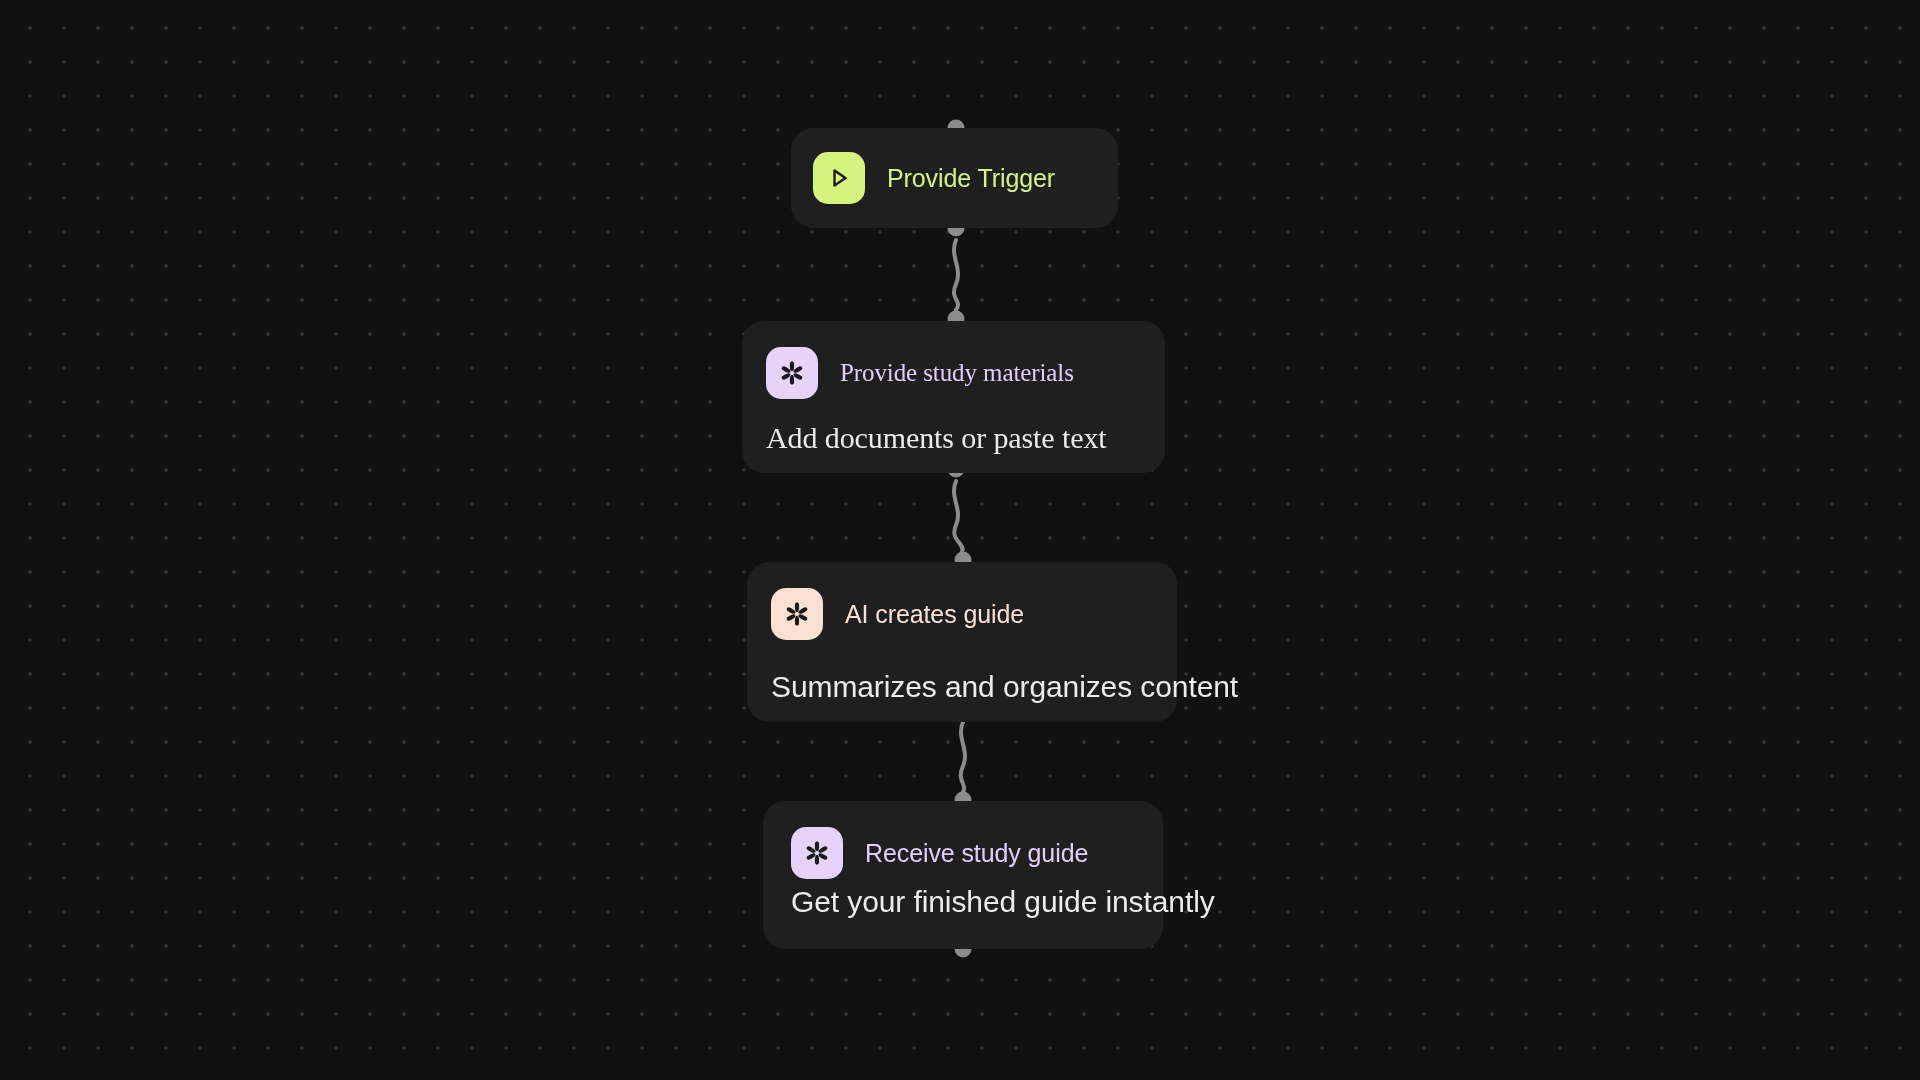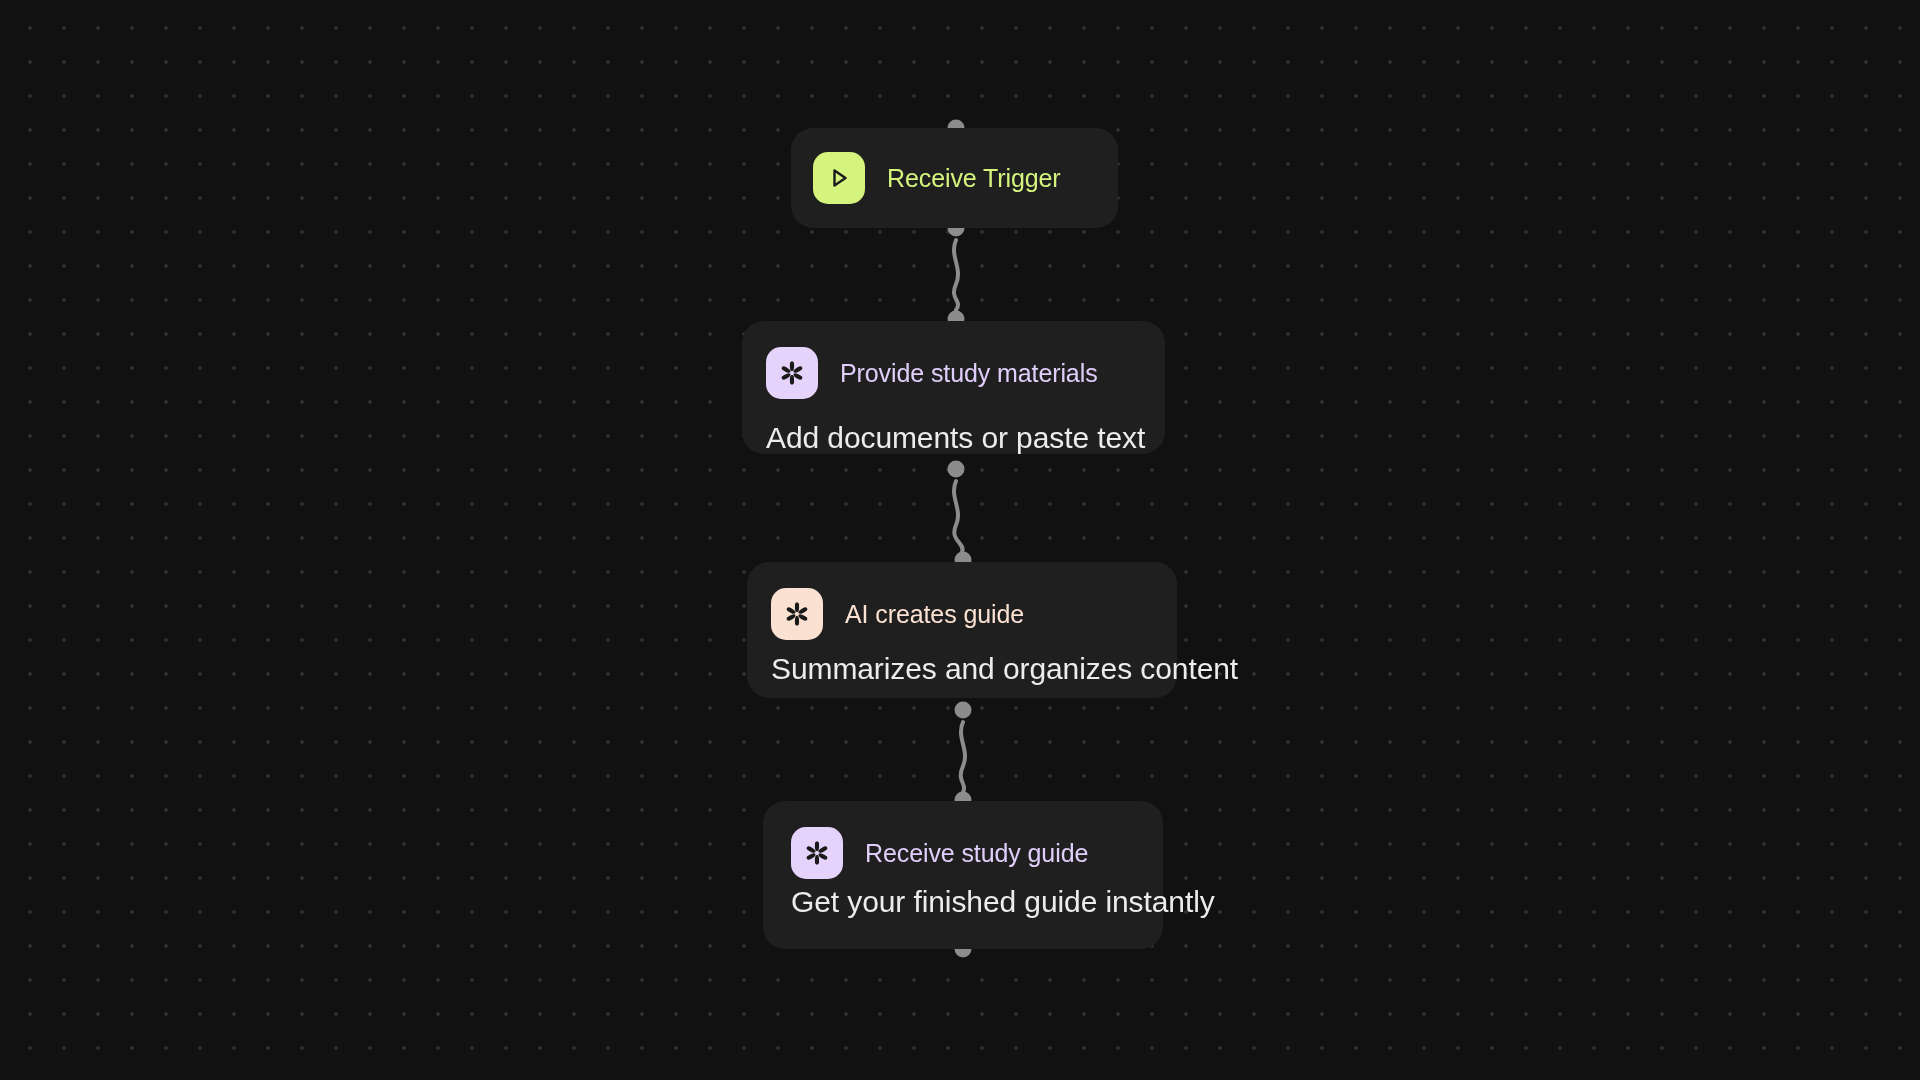--- a/index.html
+++ b/index.html
@@ -65,27 +65,27 @@
     font-weight: 400;
     color: #ececec;
     letter-spacing: -0.1px;
     white-space: nowrap;
   }
 
   
   #node-0 { left: 791px; top: 128px; width: 327px; height: 100px; padding: 24px 0 0 22px; }
   #node-0 .node-title { margin-left: 22px; }
 
-  #node-1 { left: 742px; top: 321px; width: 423px; height: 133px; padding: 26px 0 8px 24px; }
+  #node-1 { left: 742px; top: 321px; width: 423px; height: 152px; padding: 26px 0 8px 24px; font-family: Liberation Serif, serif; }
   #node-1 .node-title { margin-left: 22px; }
   #node-1 .node-desc  { margin-top: 22px; }
 
-  #node-2 { left: 747px; top: 562px; width: 430px; height: 136px; padding: 26px 0 0 24px; }
+  #node-2 { left: 747px; top: 562px; width: 430px; height: 160px; padding: 26px 0 0 24px; }
   #node-2 .node-title { margin-left: 22px; }
-  #node-2 .node-desc  { margin-top: 12px; }
+  #node-2 .node-desc  { margin-top: 30px; }
 
   #node-3 { left: 763px; top: 801px; width: 400px; height: 148px; padding: 26px 0 0 28px; }
   #node-3 .node-title { margin-left: 22px; }
   #node-3 .node-desc  { margin-top: 6px; }
 
   
   #wires {
     position: absolute;
     inset: 0;
     pointer-events: none;
@@ -118,21 +118,21 @@
     <circle cx="963" cy="949" r="8.5" fill="#8c8c8c"></circle>
   </svg>
 
   <div class="node" id="node-0">
     <div class="node-head">
       <div class="node-icon" style="background:#d5f47e">
         <svg width="26" height="26" viewBox="0 0 26 26" fill="none">
           <path d="M8.5 5.5 L19.5 13 L8.5 20.5 Z" stroke="#1a1a1a" stroke-width="2.4" stroke-linejoin="round" stroke-linecap="round" fill="none"></path>
         </svg>
       </div>
-      <span class="node-title" style="color:#d5f47e">Receive Trigger</span>
+      <span class="node-title" style="color:#d5f47e">Provide Trigger</span>
     </div>
   </div>
 
   <div class="node" id="node-1">
     <div class="node-head">
       <div class="node-icon" style="background:#e6d3fb">
         <svg width="30" height="30" viewBox="0 0 30 30">
           <g fill="#1a1a1a">
             <g transform="translate(15,15)">
               <g>

